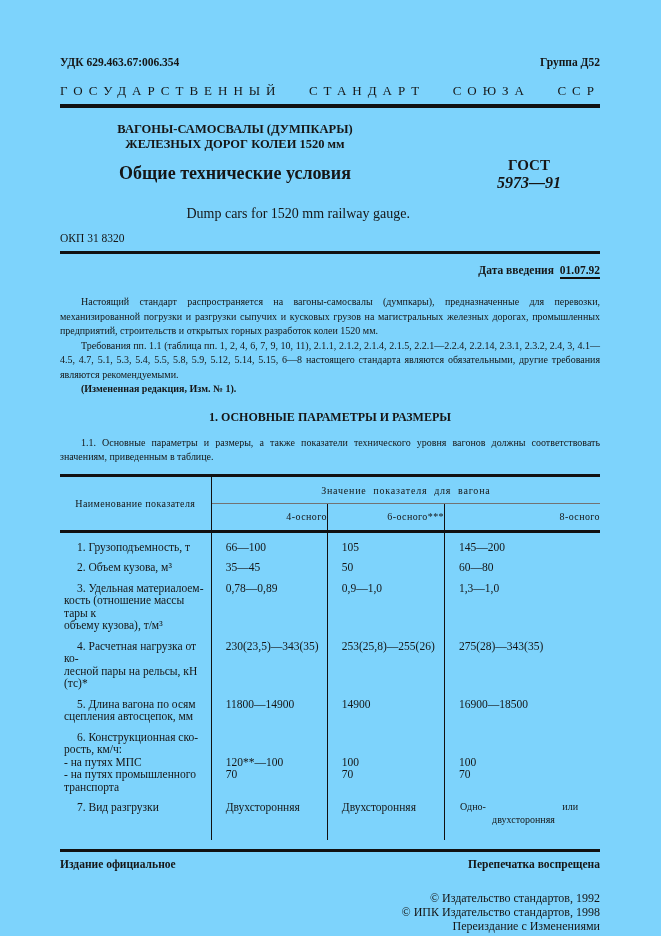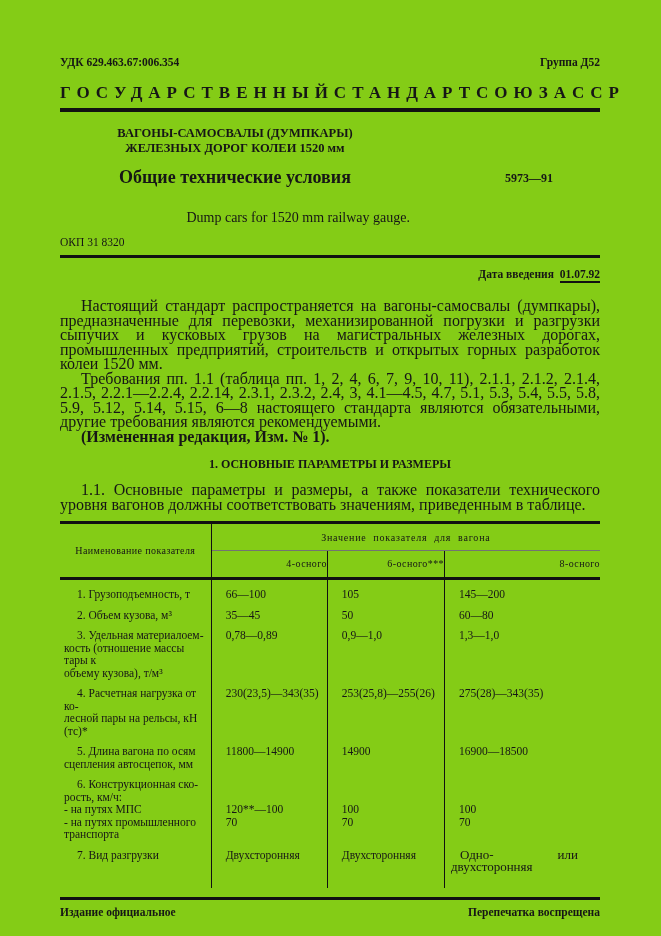--- a/index.html
+++ b/index.html
@@ -1,60 +1,60 @@
 <!DOCTYPE html>
 <html><head>
 <meta charset="utf-8">
 <style>
   html,body{margin:0;padding:0;background:#e8e8e8;}
   .page{
     position:relative;
     width:661px;height:936px;
     margin:0 auto;
-    background:#84cc16;
+    background:#7dd3fc;
     box-sizing:border-box;
     padding:56px 61px 0 60px;
     font-family:"Liberation Serif","DejaVu Serif",serif;
     color:#161616;
     overflow:hidden;
   }
   .top-row{display:flex;justify-content:space-between;font-size:11.5px;font-weight:bold;}
-  .banner{display:flex;justify-content:space-between;margin-top:15px;font-weight:bold;font-size:17px;white-space:nowrap;}
+  .banner{display:flex;justify-content:space-between;margin-top:15px;font-weight:normal;font-size:13px;white-space:nowrap;}
   .banner span{letter-spacing:6px;}
   .rule{background:#111;height:3px;}
   .rule-thick{height:4px;margin-top:5px;}
   .rule-okp{margin-top:7px;}
   .title-block{display:flex;margin-top:14px;align-items:center;gap:48px;}
   .title-left{width:350px;text-align:center;}
   .t-ru{font-weight:bold;font-size:12.5px;line-height:15px;}
   .t-sub{font-weight:bold;font-size:18px;margin-top:11px;}
   .t-en{font-size:14px;line-height:13px;margin-top:23px;text-align:right;}
   .gost-block{flex:1;text-align:center;font-weight:bold;margin-top:6px;}
   .gost-line1{font-size:15px;line-height:17px;}
-  .gost-line2{font-size:12px;line-height:17px;}
+  .gost-line2{font-size:16px;line-height:17px;font-style:italic;}
   .okp{font-size:11.5px;margin-top:12px;}
   .date-row{margin-top:10px;text-align:right;font-size:11.5px;font-weight:bold;}
   .date-underline{border-bottom:2px solid #111;padding-bottom:1px;margin-left:3px;}
   .paras{margin-top:19px;}
-  .para{font-size:16px;line-height:14.5px;text-align:justify;text-indent:21px;margin:0;}
+  .para{font-size:10px;line-height:14.5px;text-align:justify;text-indent:21px;margin:0;}
   .para-bold{font-weight:bold;}
   .heading1{text-align:center;font-weight:bold;font-size:12px;margin:13px 0 11px 0;}
   table.gt{width:100%;border-collapse:collapse;table-layout:fixed;margin-top:9px;border-top:3px solid #111;}
   table.gt thead{border-bottom:3px solid #111;}
   .h-name{border-right:1px solid #111;text-align:center;vertical-align:middle;font-size:10px;letter-spacing:.04em;padding:0 10px;}
   .h-group{border-bottom:1px solid #737373;text-align:center;font-size:10px;letter-spacing:.08em;word-spacing:.35em;padding:8px 0 7px 0;}
   .h-sub{text-align:right;font-size:10px;letter-spacing:.04em;padding:7px 0 8px 0;}
   .b-r{border-right:1px solid #111;}
   td{vertical-align:top;}
   .c-name{border-right:1px solid #111;font-size:11.5px;line-height:12.5px;padding:8px 7px 0 4px;text-indent:13px;white-space:pre-line;}
   .c-val{font-size:11.5px;line-height:12.5px;padding:8px 4px 0 14px;white-space:pre-line;}
   tr.last td{padding-bottom:14px;}
   .split{display:flex;justify-content:space-between;padding-right:18px;}
   .split .i1{margin-left:9px;}
-  .c-val-split{font-size:13px;line-height:12.5px;padding:8px 4px 0 6px;}
+  .c-val-split{font-size:10px;line-height:12.5px;padding:8px 4px 0 6px;text-align:center;}
   .rule-footer{margin-top:9px;}
   .footer-row{display:flex;justify-content:space-between;font-size:11.5px;font-weight:bold;margin-top:6px;}
   .copyright{margin-top:21px;text-align:right;font-size:12px;line-height:14px;}
 </style>
 </head>
 <body>
 
 <div class="page">
 
   <div class="top-row">
@@ -76,20 +76,21 @@
       <div class="t-ru">
         <div>ВАГОНЫ-САМОСВАЛЫ (ДУМПКАРЫ)</div>
         <div>ЖЕЛЕЗНЫХ ДОРОГ КОЛЕИ 1520 мм</div>
       </div>
       <div class="t-sub">Общие технические условия</div>
       <div class="t-en">
         <div>Dump cars for 1520 mm railway gauge.</div>
       </div>
     </div>
     <div class="gost-block">
+      <div class="gost-line1">ГОСТ</div>
       <div class="gost-line2">5973—91</div>
     </div>
   </div>
 
   <div class="okp">ОКП 31 8320</div>
 
   <div class="rule rule-okp"></div>
 
   <div class="date-row">
     <span>Дата введения</span>

